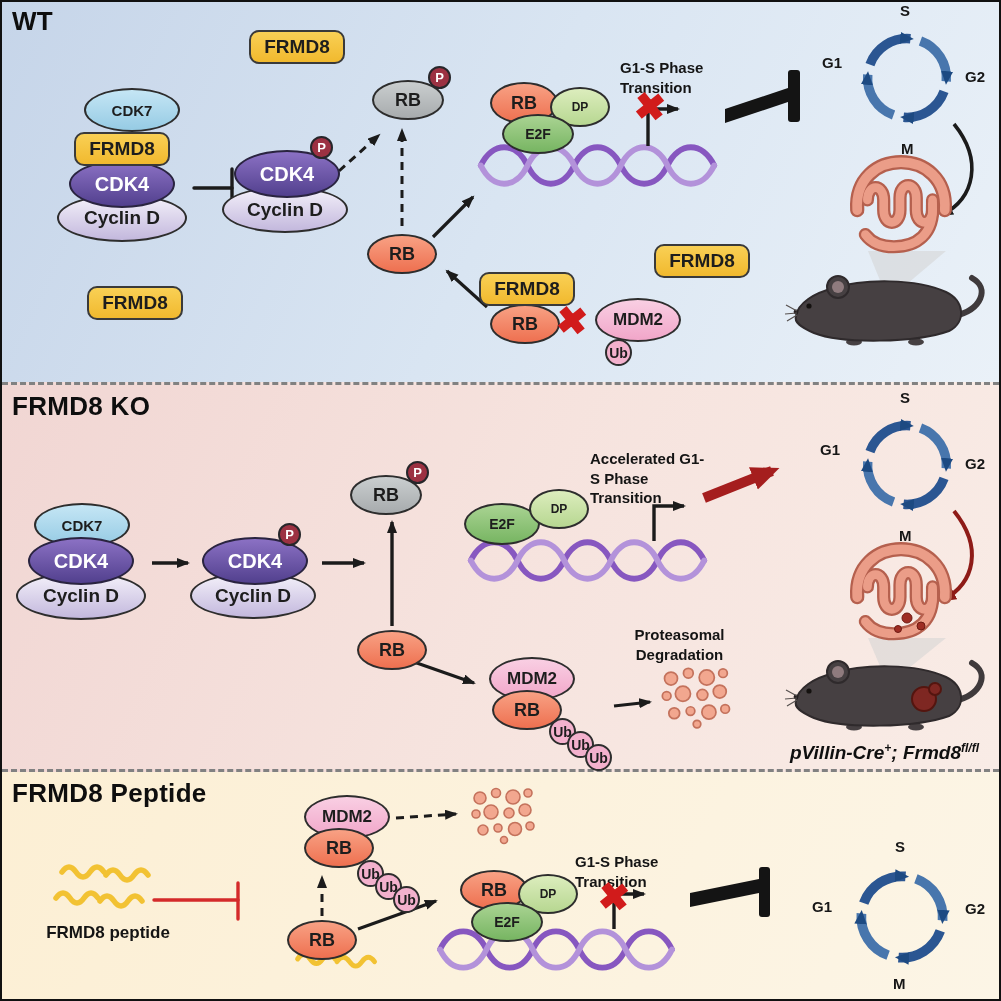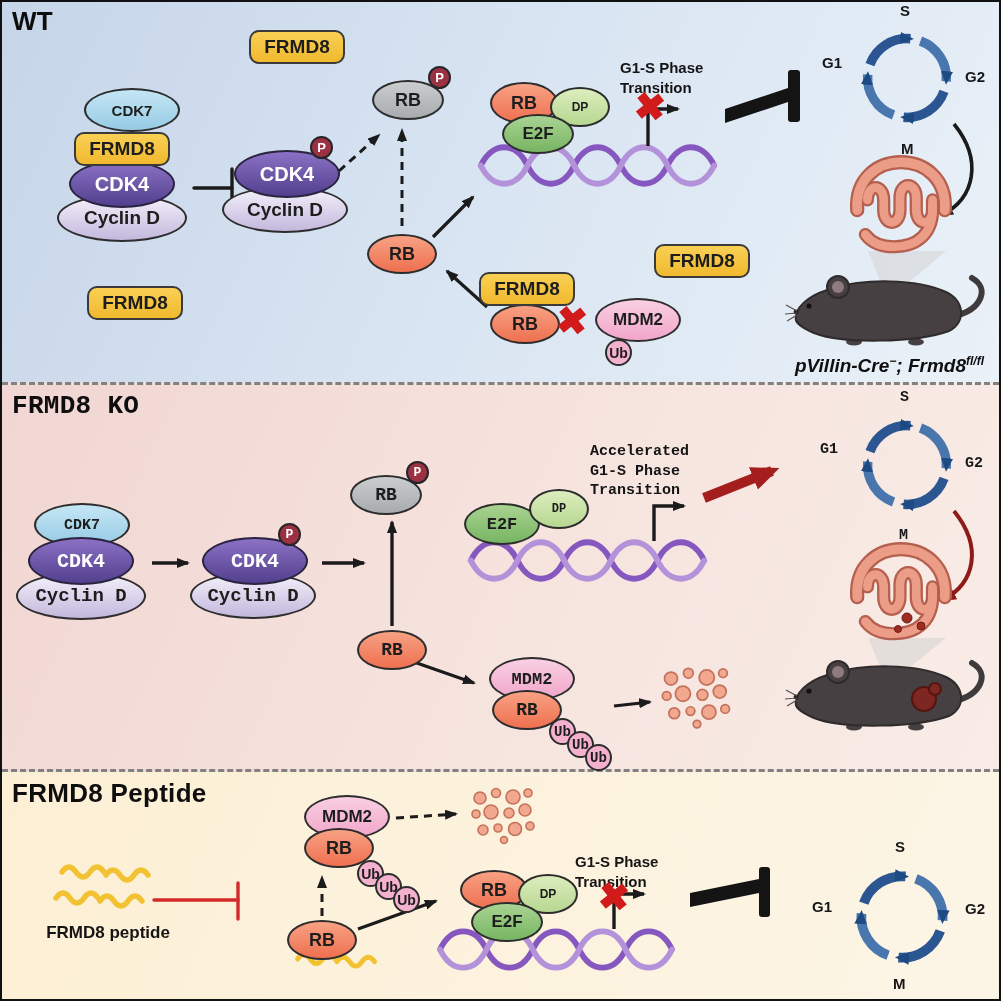--- a/index.html
+++ b/index.html
@@ -1,33 +1,33 @@
 <!DOCTYPE html>
 <html><head>
 <meta charset="utf-8">
 <style>
   * { margin:0; padding:0; box-sizing:border-box; }
   body { font-family:"Liberation Sans", sans-serif; background:#fff; }
   .canvas { position:relative; width:1001px; height:1001px; border:2px solid #111; overflow:hidden; background:#fff; }
   .panel { position:absolute; left:0; width:100%; }
   .p1 { top:0; height:380px; background:linear-gradient(115deg,#c6d5e9 0%,#d9e5f2 50%,#eaf1f8 100%); }
   .p2 { top:380px; height:390px; background:linear-gradient(115deg,#f1d6d3 0%,#f6e3de 50%,#f9ece6 100%);
-        border-top:3px dashed #818181; border-bottom:3px dashed #818181;font-family:Liberation Mono, monospace; }
+        border-top:3px dashed #818181; border-bottom:3px dashed #818181; }
   .p3 { top:770px; height:231px; background:linear-gradient(115deg,#fcefd4 0%,#fcf5e6 100%); }
   svg.lay { position:absolute; left:0; top:0; }
   .title { position:absolute; font-size:26px; font-weight:800; color:#0e0e0e; letter-spacing:.3px; z-index:7; }
   .ell { position:absolute; display:flex; align-items:center; justify-content:center; border:2.5px solid #2d2d2d;
          border-radius:50%; font-weight:700; color:#1d1d1d; white-space:nowrap; }
   .cdk7 { font-size:15px; background:linear-gradient(#c5e6f5,#96cbe4); }
   .cdk4 { font-size:20px; color:#fff; background:linear-gradient(#8b71c4,#52408e); border-color:#2a2440; }
   .cyclind { font-size:19px; background:linear-gradient(#f4f1fa,#c3b8dd); }
   .rb { font-size:18px; background:linear-gradient(#f8a184,#ee7050); }
   .rbp { font-size:18px; background:linear-gradient(#cacecf,#a7abad); }
   .dp { font-size:12px; background:linear-gradient(#dcedbd,#b7d791); }
-  .e2f { font-size:17px; background:linear-gradient(#a9d392,#77b562); }
+  .e2f { font-size:14px; background:linear-gradient(#a9d392,#77b562); }
   .mdm2 { font-size:17px; background:linear-gradient(#f9cfe3,#f1a6c9); }
   .ub { font-size:14px; background:#f3b1cd; border-width:2px; }
   .badge { position:absolute; display:flex; align-items:center; justify-content:center; z-index:4;
            background:linear-gradient(#f9d055,#f1b92e); border:2.5px solid #3a3a3a; border-radius:10px;
            font-weight:700; font-size:19px; color:#1d1d1d; }
   .pb { position:absolute; width:23px; height:23px; border-radius:50%; background:#9c3142; border:2px solid #26262a;
         color:#fff; font-size:13px; font-weight:700; display:flex; align-items:center; justify-content:center; z-index:5; }
   .x { position:absolute; color:#d11b1b; font-weight:900; font-size:38px; line-height:1; z-index:6; transform:rotate(6deg); }
   .txt { position:absolute; color:#141414; font-weight:700; font-size:15px; line-height:1.3; }
   .cyc { position:absolute; font-size:15px; font-weight:700; color:#161616; }
@@ -171,23 +171,20 @@
     <div class="ell mdm2" style="left:593px;top:296px;width:86px;height:44px">MDM2</div>
     <div class="ell ub" style="left:603px;top:337px;width:27px;height:27px">Ub</div>
 
     <div class="badge" style="left:85px;top:284px;width:96px;height:34px">FRMD8</div>
 
     <div class="cyc" style="left:898px;top:0px">S</div>
     <div class="cyc" style="left:820px;top:52px">G1</div>
     <div class="cyc" style="left:963px;top:66px">G2</div>
     <div class="cyc" style="left:899px;top:138px">M</div>
 
-    <div class="geno" style="left:793px;top:352px">
-      <span>pVillin-Cre</span><sup>−</sup><span>; </span><span>Frmd8</span><sup>fl/fl</sup>
-    </div>
   </section>
 
   <section class="panel p2">
     <svg class="lay" width="1001" height="390" viewBox="0 0 1001 390" xmlns:xlink="http://www.w3.org/1999/xlink">
       <path d="M150,178 L186,178" fill="none" stroke="#1b1b1b" stroke-width="3.4" marker-end="url(#arrB)"></path>
       <path d="M320,178 L362,178" fill="none" stroke="#1b1b1b" stroke-width="3.4" marker-end="url(#arrB)"></path>
       <path d="M390,241 L390,137" fill="none" stroke="#1b1b1b" stroke-width="3.4" marker-end="url(#arrB)"></path>
       <use href="#dna" xlink:href="#dna" x="468" y="158" width="235" height="35"></use>
       <path d="M652,156 L652,121 L682,121" fill="none" stroke="#1b1b1b" stroke-width="3.4" marker-end="url(#arrB)"></path>
       <path d="M412,277 L472,298" fill="none" stroke="#1b1b1b" stroke-width="3.2" marker-end="url(#arrB)"></path>
@@ -221,34 +218,38 @@
     <div class="pb" style="left:276px;top:138px">P</div>
 
     <div class="ell rbp" style="left:348px;top:90px;width:72px;height:40px">RB</div>
     <div class="pb" style="left:404px;top:76px">P</div>
 
     <div class="ell rb" style="left:355px;top:245px;width:70px;height:40px">RB</div>
 
     <div class="ell e2f" style="left:462px;top:118px;width:76px;height:42px">E2F</div>
     <div class="ell dp" style="left:527px;top:104px;width:60px;height:40px">DP</div>
 
-    <div class="txt" style="left:588px;top:57px;width:120px">Accelerated G1-S Phase Transition</div>
+    <div class="txt" style="left:588px;top:64px;width:120px">Accelerated G1-S Phase Transition</div>
 
     <div class="ell mdm2" style="left:487px;top:272px;width:86px;height:44px">MDM2</div>
     <div class="ell rb" style="left:490px;top:305px;width:70px;height:40px">RB</div>
     <div class="ell ub" style="left:547px;top:333px;width:27px;height:27px">Ub</div>
     <div class="ell ub" style="left:565px;top:346px;width:27px;height:27px">Ub</div>
     <div class="ell ub" style="left:583px;top:359px;width:27px;height:27px">Ub</div>
 
+    <div class="txt" style="left:620px;top:240px;width:115px;text-align:center">Proteasomal Degradation</div>
 
     <div class="cyc" style="left:898px;top:4px">S</div>
     <div class="cyc" style="left:818px;top:56px">G1</div>
     <div class="cyc" style="left:963px;top:70px">G2</div>
     <div class="cyc" style="left:897px;top:142px">M</div>
 
+    <div class="geno" style="left:788px;top:356px">
+      <span>pVillin-Cre</span><sup>+</sup><span>; </span><span>Frmd8</span><sup>fl/fl</sup>
+    </div>
   </section>
 
   <section class="panel p3">
     <svg class="lay" width="1001" height="231" viewBox="0 0 1001 231" xmlns:xlink="http://www.w3.org/1999/xlink">
       <path d="M394,46 L454,42" fill="none" stroke="#1b1b1b" stroke-width="3" stroke-dasharray="8 6" marker-end="url(#arrB)"></path>
       <use href="#debris" xlink:href="#debris" x="466" y="12" width="72" height="62"></use>
       <path d="M320,144 L320,105" fill="none" stroke="#1b1b1b" stroke-width="3" stroke-dasharray="8 6" marker-end="url(#arrB)"></path>
       <g stroke="#d42a2a" stroke-width="3.4" stroke-linecap="round">
         <line x1="152" y1="128" x2="236" y2="128"></line>
         <line x1="236" y1="111" x2="236" y2="147"></line>

